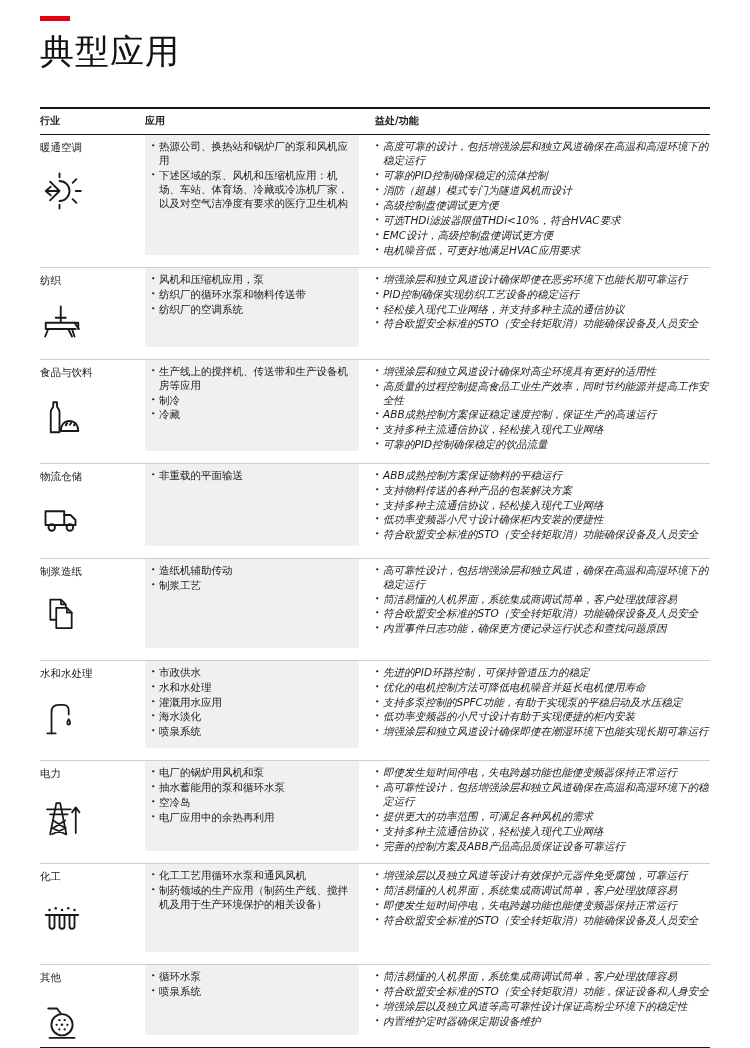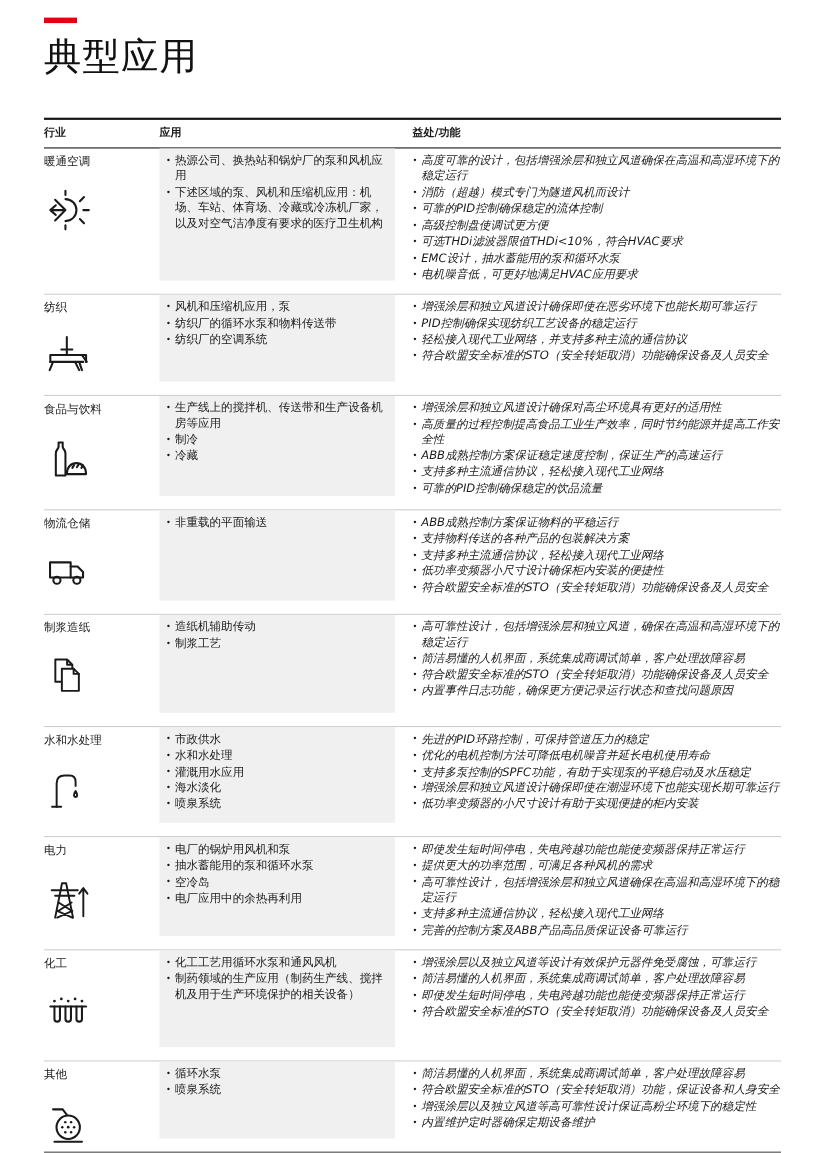--- a/index.html
+++ b/index.html
@@ -62,25 +62,25 @@
       </div>
       <div class="col-apps">
         <ul class="bullets">
             <li>热源公司、换热站和锅炉厂的泵和风机应用</li>
             <li>下述区域的泵、风机和压缩机应用：机场、车站、体育场、冷藏或冷冻机厂家，以及对空气洁净度有要求的医疗卫生机构</li>
           </ul>
       </div>
       <div class="col-benefits">
         <ul class="bullets">
             <li>高度可靠的设计，包括增强涂层和独立风道确保在高温和高湿环境下的稳定运行</li>
+            <li>可靠的PID控制确保稳定的流体控制</li>
             <li>消防（超越）模式专门为隧道风机而设计</li>
-            <li>可靠的PID控制确保稳定的流体控制</li>
             <li>高级控制盘使调试更方便</li>
             <li>可选THDi滤波器限值THDi&lt;10%，符合HVAC要求</li>
-            <li>EMC设计，抽水蓄能用的泵和循环水泵</li>
+            <li>EMC设计，高级控制盘使调试更方便</li>
             <li>电机噪音低，可更好地满足HVAC应用要求</li>
           </ul>
       </div>
     </div>
 
     <div class="row r2">
       <div class="col-industry">
         <span class="industry-label">纺织</span>
         <span class="icon-wrap">
           <svg width="40" height="40" viewBox="0 0 32 32" fill="none" stroke="#1a1a1a" stroke-width="1.5" stroke-linecap="round" stroke-linejoin="round">
@@ -209,22 +209,22 @@
             <li>灌溉用水应用</li>
             <li>海水淡化</li>
             <li>喷泉系统</li>
           </ul>
       </div>
       <div class="col-benefits">
         <ul class="bullets">
             <li>先进的PID环路控制，可保持管道压力的稳定</li>
             <li>优化的电机控制方法可降低电机噪音并延长电机使用寿命</li>
             <li>支持多泵控制的SPFC功能，有助于实现泵的平稳启动及水压稳定</li>
+            <li>低功率变频器的小尺寸设计有助于实现便捷的柜内安装</li>
             <li>增强涂层和独立风道设计确保即使在潮湿环境下也能实现长期可靠运行</li>
-            <li>低功率变频器的小尺寸设计有助于实现便捷的柜内安装</li>
           </ul>
       </div>
     </div>
 
     <div class="row r7">
       <div class="col-industry">
         <span class="industry-label">电力</span>
         <span class="icon-wrap">
           <svg width="40" height="42" viewBox="0 0 32 32" fill="none" stroke="#1a1a1a" stroke-width="1.4" stroke-linecap="round" stroke-linejoin="round">
             <path d="M6.5 29L11.5 4h3l5 25"></path>
@@ -238,22 +238,22 @@
         <ul class="bullets">
             <li>电厂的锅炉用风机和泵</li>
             <li>抽水蓄能用的泵和循环水泵</li>
             <li>空冷岛</li>
             <li>电厂应用中的余热再利用</li>
           </ul>
       </div>
       <div class="col-benefits">
         <ul class="bullets">
             <li>即使发生短时间停电，失电跨越功能也能使变频器保持正常运行</li>
+            <li>高可靠性设计，包括增强涂层和独立风道确保在高温和高湿环境下的稳定运行</li>
             <li>提供更大的功率范围，可满足各种风机的需求</li>
-            <li>高可靠性设计，包括增强涂层和独立风道确保在高温和高湿环境下的稳定运行</li>
             <li>支持多种主流通信协议，轻松接入现代工业网络</li>
             <li>完善的控制方案及ABB产品高品质保证设备可靠运行</li>
           </ul>
       </div>
     </div>
 
     <div class="row r8">
       <div class="col-industry">
         <span class="industry-label">化工</span>
         <span class="icon-wrap">

